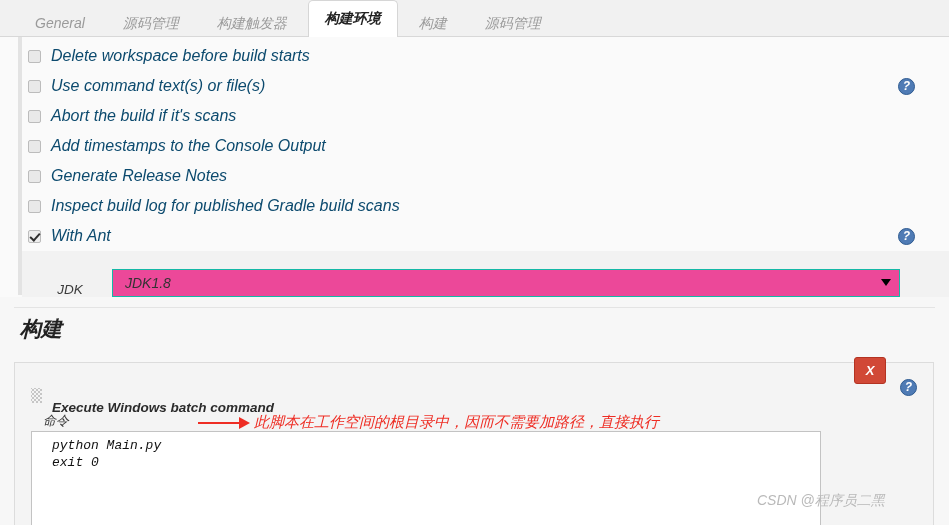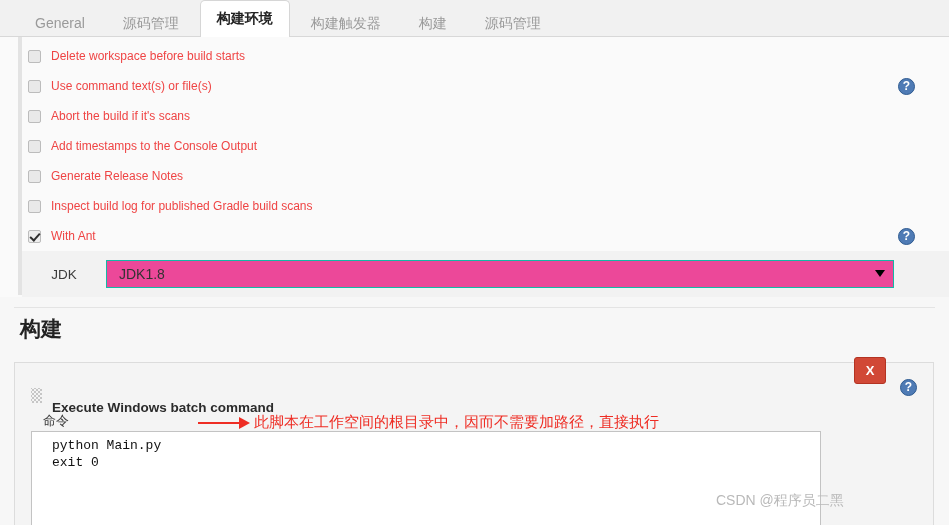--- a/index.html
+++ b/index.html
@@ -3,21 +3,21 @@
 <meta charset="utf-8">
 <style>
   html,body{margin:0;padding:0;}
   body{
     width:949px;height:525px;overflow:hidden;
     background:#ffffff;
     font-family:"Liberation Sans","DejaVu Sans",sans-serif;
     color:#333333;
     position:relative;
   }
-  #root{position:relative;width:949px;height:525px;background:#f7f7f7;}
+  #root{position:relative;width:949px;height:525px;background:#f7f7f7;font-style:italic;}
 
   
   .tabbar{
     position:absolute;left:0;top:0;width:949px;height:37px;
     background:#f1f1f1;
     border-bottom:1px solid #d8d8d8;
     box-sizing:border-box;
   }
   .tabs{position:absolute;left:18px;top:0;height:37px;display:flex;align-items:flex-end;}
   .tab{
@@ -63,37 +63,37 @@
     position:relative;
     cursor:pointer;
   }
   .cbox.checked{background:#eeeeee;}
   .cbox.checked:after{
     content:"";position:absolute;left:3px;top:0px;
     width:4px;height:8px;
     border:solid #303030;border-width:0 2px 2px 0;
     transform:rotate(42deg);
   }
-  .cblabel{font-size:12px;color:#ef4444;white-space:nowrap;}
+  .cblabel{font-size:16px;color:#0c4a6e;white-space:nowrap;}
 
   .help{
     position:absolute;right:34px;
     width:17px;height:17px;border-radius:50%;
     background:#4f7bb5;
     border:1px solid #2f5b91;
     box-sizing:border-box;
     color:#ffffff;font-size:12px;font-weight:bold;
     line-height:15px;text-align:center;
     cursor:pointer;
   }
 
   
   .jdkrow{
     position:relative;height:46px;background:#f2f2f2;
-    display:flex;align-items:center;box-sizing:border-box;
+    display:flex;align-items:flex-end;padding-left:6px;box-sizing:border-box;
   }
   .jdklabel{
     width:84px;flex:none;text-align:center;
     font-size:13.5px;color:#3c3c3c;
   }
   .selwrap{
     position:relative;width:788px;height:28px;
     background:#ec4899;border:1px solid #14b8a6;
     box-sizing:border-box;cursor:pointer;
   }
@@ -196,35 +196,35 @@
     border-top:6px solid transparent;
     border-bottom:6px solid transparent;
     border-left:11px solid #ee2d24;
   }
   .annottext{
     font-size:15px;color:#ee2d24;white-space:nowrap;
     font-family:"DejaVu Sans","Liberation Sans",sans-serif;
   }
 
   .watermark{
-    position:absolute;left:716px;top:492px;
+    position:absolute;left:757px;top:492px;
     font-size:14px;color:#b9b9b9;white-space:nowrap;
   }
 </style>
 </head>
 <body>
 
 <div id="root">
 
   <div class="tabbar">
     <div class="tabs">
       <div class="tab">General</div>
       <div class="tab">源码管理</div>
+      <div class="tab">构建触发器</div>
       <div class="tab active">构建环境</div>
-      <div class="tab">构建触发器</div>
       <div class="tab">构建</div>
       <div class="tab">源码管理</div>
     </div>
   </div>
 
   <div class="formwrap">
     <div class="leftbar"></div>
     <div class="rows">
 
       <div class="row" style="margin-top:4px;">

